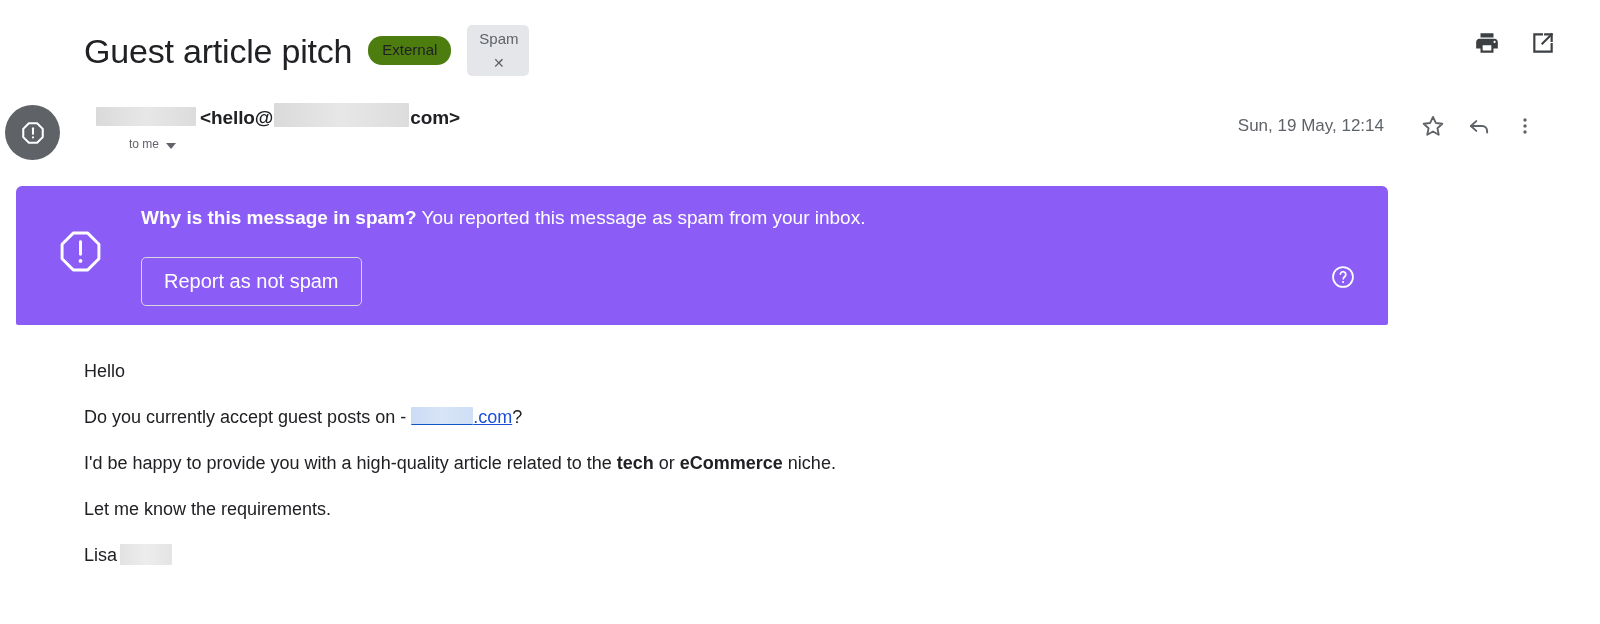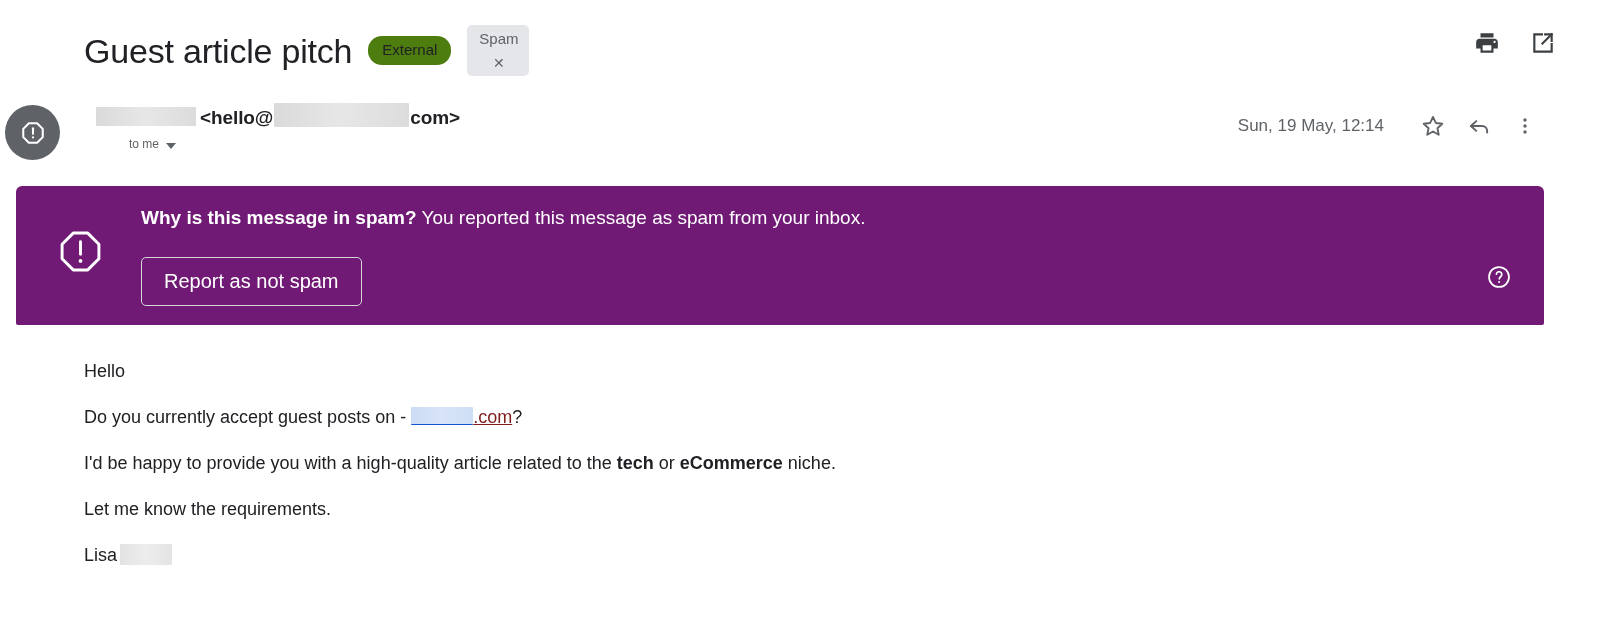--- a/index.html
+++ b/index.html
@@ -162,23 +162,23 @@
     display: flex;
     align-items: center;
     justify-content: center;
   }
 
   
   .spam-banner {
     position: absolute;
     left: 16px;
     top: 186px;
-    width: 1528px;
+    width: 1372px;
     height: 139px;
-    background: #701a75;
+    background: #8b5cf6;
     border-radius: 6px 6px 2px 2px;
     color: #ffffff;
   }
   .banner-icon {
     position: absolute;
     left: 41px;
     top: 42px;
   }
   .banner-text {
     position: absolute;
@@ -222,21 +222,21 @@
     top: 358px;
     width: 1400px;
     font-size: 18px;
     line-height: 26px;
     color: #202124;
   }
   .mail-body p { margin: 0 0 20px 0; }
   .mail-body p:last-child { margin-bottom: 0; }
   b { font-weight: 700; }
   .link-com {
-    color: #7f1d1d;
+    color: #1d4ed8;
   }
   .redact-link {
     display: inline-block;
     width: 62px;
     height: 17px;
     background: linear-gradient(90deg,#ccdcf5,#d8e4f7,#cfdff6);
     border-radius: 1px;
     vertical-align: -2px;
     border-bottom: 1px solid #1155cc;
   }

